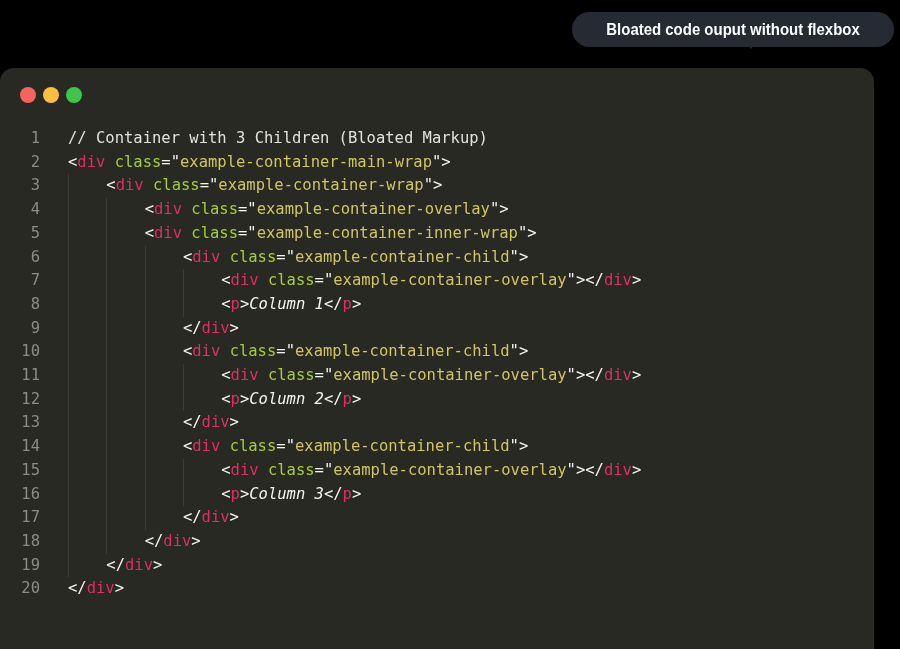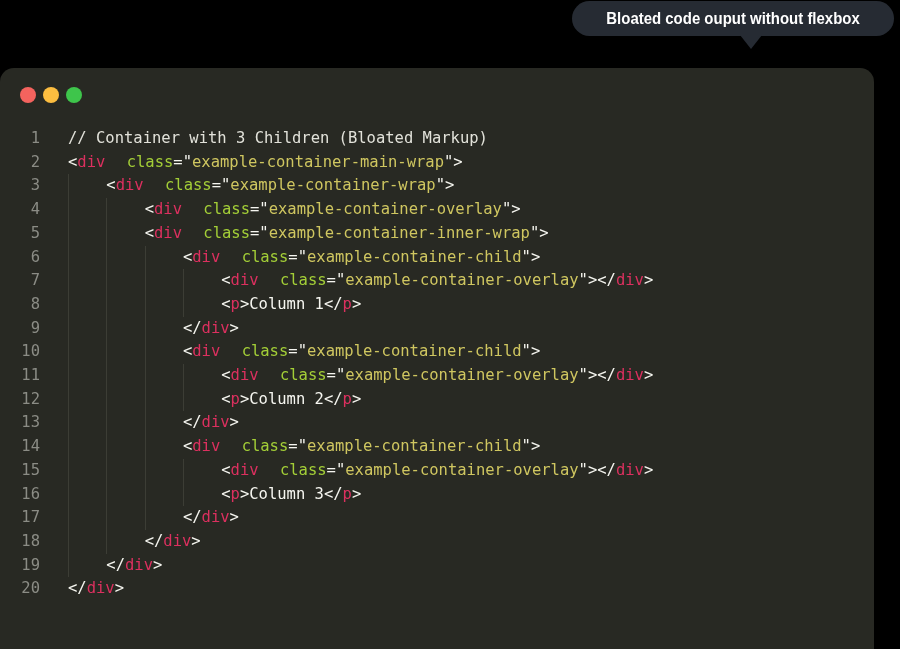--- a/index.html
+++ b/index.html
@@ -2,21 +2,21 @@
 <html style="--tooltip-bg: #262b33; --win-bg: #282923; --c-ln: #8b8c85; --c-comment: #e2e2da; --c-punct: #f6f6f0; --c-tag: #dc305f; --c-attr: #a3ce37; --c-str: #cfc660; --c-text: #f6f6f0; --c-guide: #3c3d35;"><head>
 <meta charset="utf-8">
 <style>
   html,body{margin:0;padding:0;}
   body{
     width:900px;height:649px;background:#000;position:relative;overflow:hidden;
     font-family:"DejaVu Sans Mono", monospace;
   }
   
   .tooltip{
-    position:absolute;top:1px;right:6px;height:35px;
+    position:absolute;top:12px;right:6px;height:35px;
     background:var(--tooltip-bg,#262b33);
     border-radius:18px;display:flex;align-items:center;padding:0 17px;
   }
   .tooltip-text{
     color:#fff;font-family:"Liberation Sans",sans-serif;font-weight:700;
     font-size:17px;white-space:nowrap;transform:scaleX(.88);transform-origin:50% 50%;
   }
   .tooltip-caret{
     position:absolute;top:35px;left:740px;width:0;height:0;
     border-left:11px solid transparent;border-right:11px solid transparent;
@@ -38,23 +38,23 @@
   }
   .line{display:flex;align-items:stretch;}
   .ln{
     flex:none;width:40px;text-align:right;
     color:var(--c-ln,#8b8c85);margin-right:28px;
   }
   .ind{flex:none;width:4ch;border-left:1px solid var(--c-guide,#3c3d35);}
   .tk-c{color:var(--c-comment,#e2e2da);text-align:center;}
   .tk-p{color:var(--c-punct,#f6f6f0);}
   .tk-g{color:var(--c-tag,#dc305f);}
-  .tk-a{color:var(--c-attr,#a3ce37);margin-left:12px;}
+  .tk-a{color:var(--c-attr,#a3ce37);}
   .tk-s{color:var(--c-str,#cfc660);text-align:center;}
-  .tk-x{color:var(--c-text,#f6f6f0);}
+  .tk-x{color:var(--c-text,#f6f6f0);font-style:italic;}
 </style>
 </head>
 <body>
 
 <div class="tooltip">
   <span class="tooltip-text">Bloated code ouput without flexbox</span>
 </div>
 <div class="tooltip-caret"></div>
 
 <div class="window">

